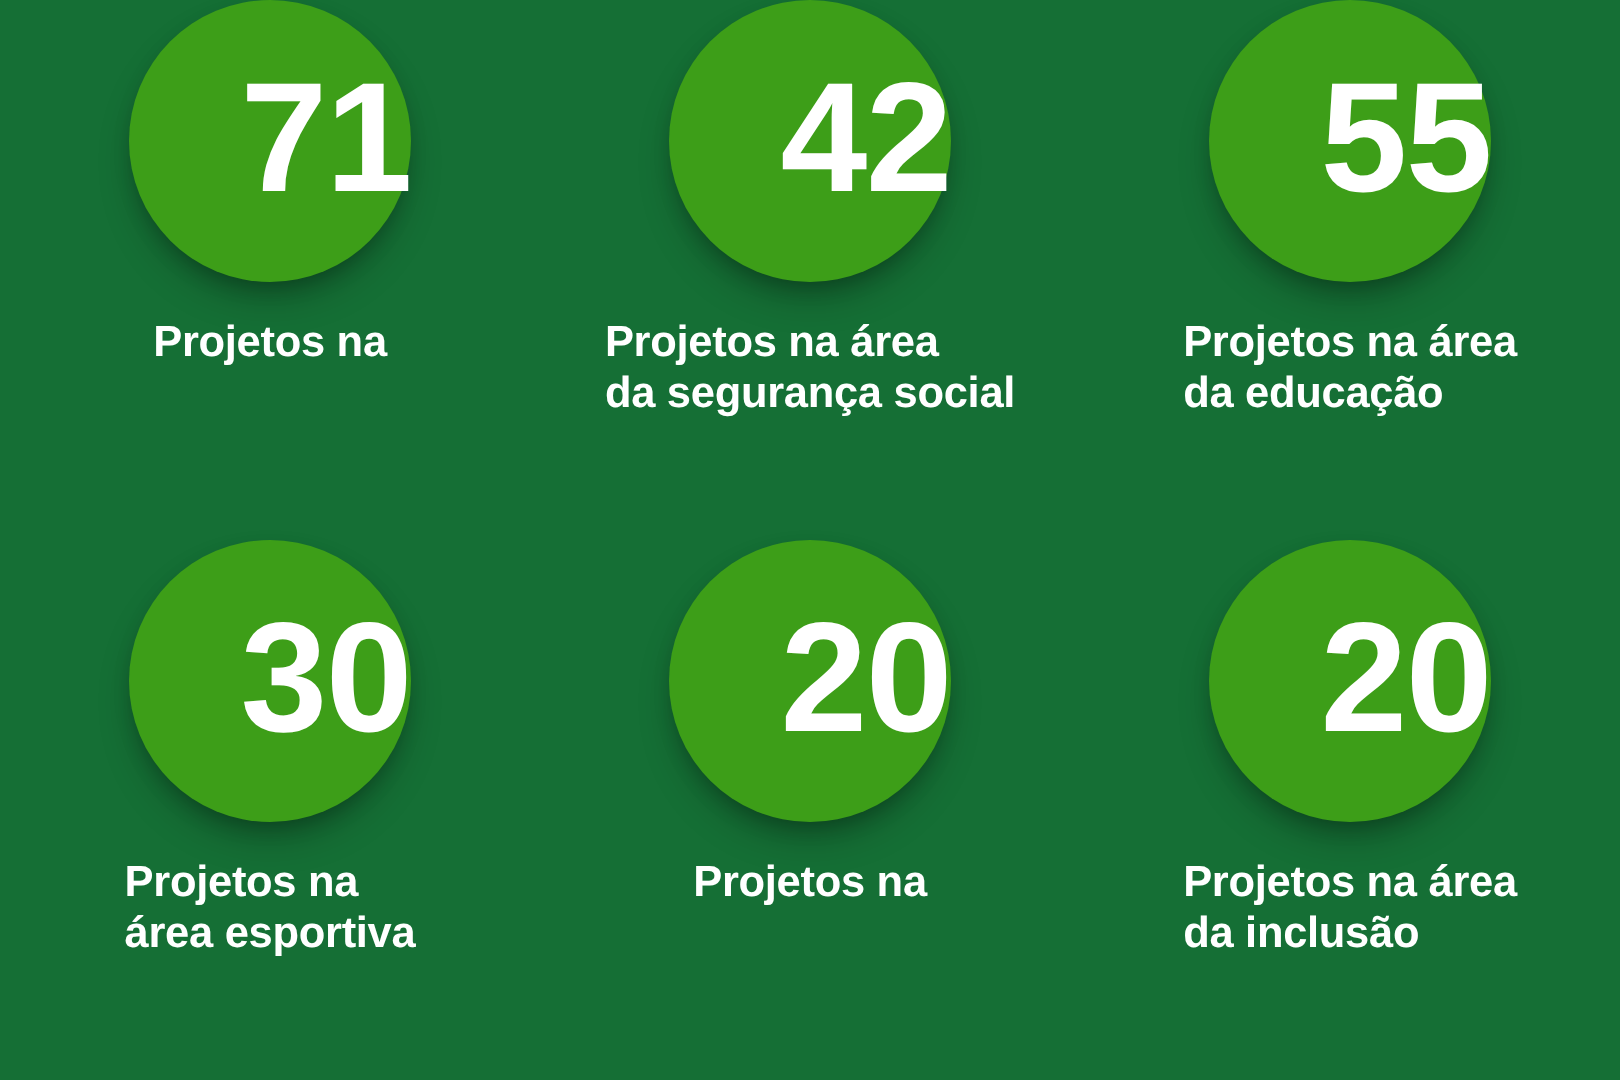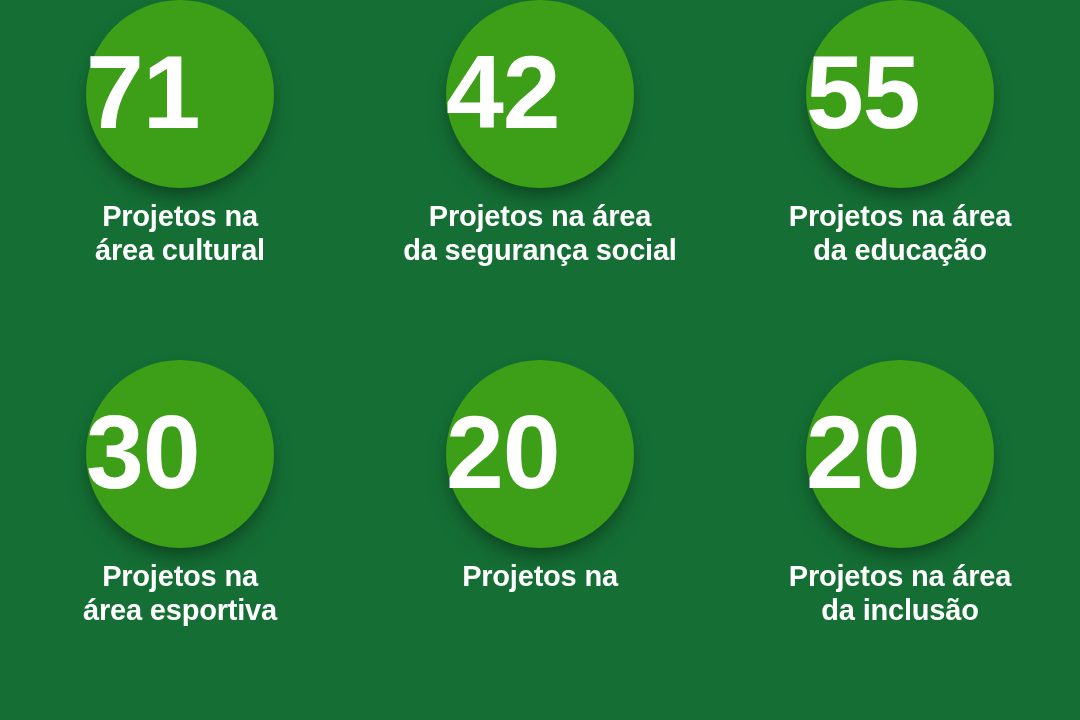--- a/index.html
+++ b/index.html
@@ -47,45 +47,44 @@
   }
 
   .stat-circle {
     position: relative;
     width: 188px;
     height: 188px;
     border-radius: 50%;
     background: #3d9e18;
     display: flex;
     align-items: center;
-    justify-content: flex-start;
+    justify-content: flex-end;
     box-shadow: 0 14px 26px -6px rgba(0, 0, 0, 0.30),
                 0 6px 14px -4px rgba(0, 0, 0, 0.22);
     flex: none;
   }
 
   .stat-number {
     color: #ffffff;
     font-size: 104px;
     font-weight: bold;
     line-height: 1;
     letter-spacing: -1px;
     position: relative;
     top: -2px;
     white-space: nowrap;
     user-select: none;
   }
 
   .stat-caption {
-    margin-top: 12px;
+    margin-top: 24px;
     color: #ffffff;
     font-size: 29px;
     font-weight: bold;
     line-height: 1.16;
-    text-align: center;
     letter-spacing: -0.2px;
     max-width: 330px;
   }
 
   .caption-line {
     display: block;
     white-space: nowrap;
   }
 </style>
 </head>
@@ -93,21 +92,20 @@
 
 <div class="infographic">
   <div class="stats-grid">
 
     <div class="stat-card row-1">
       <div class="stat-circle">
         <span class="stat-number">71</span>
       </div>
       <div class="stat-caption">
         <span class="caption-line">Projetos na</span>
-        <span class="caption-line">área cultural</span>
       </div>
     </div>
 
     <div class="stat-card row-1">
       <div class="stat-circle">
         <span class="stat-number">42</span>
       </div>
       <div class="stat-caption">
         <span class="caption-line">Projetos na área</span>
         <span class="caption-line">da segurança social</span>

